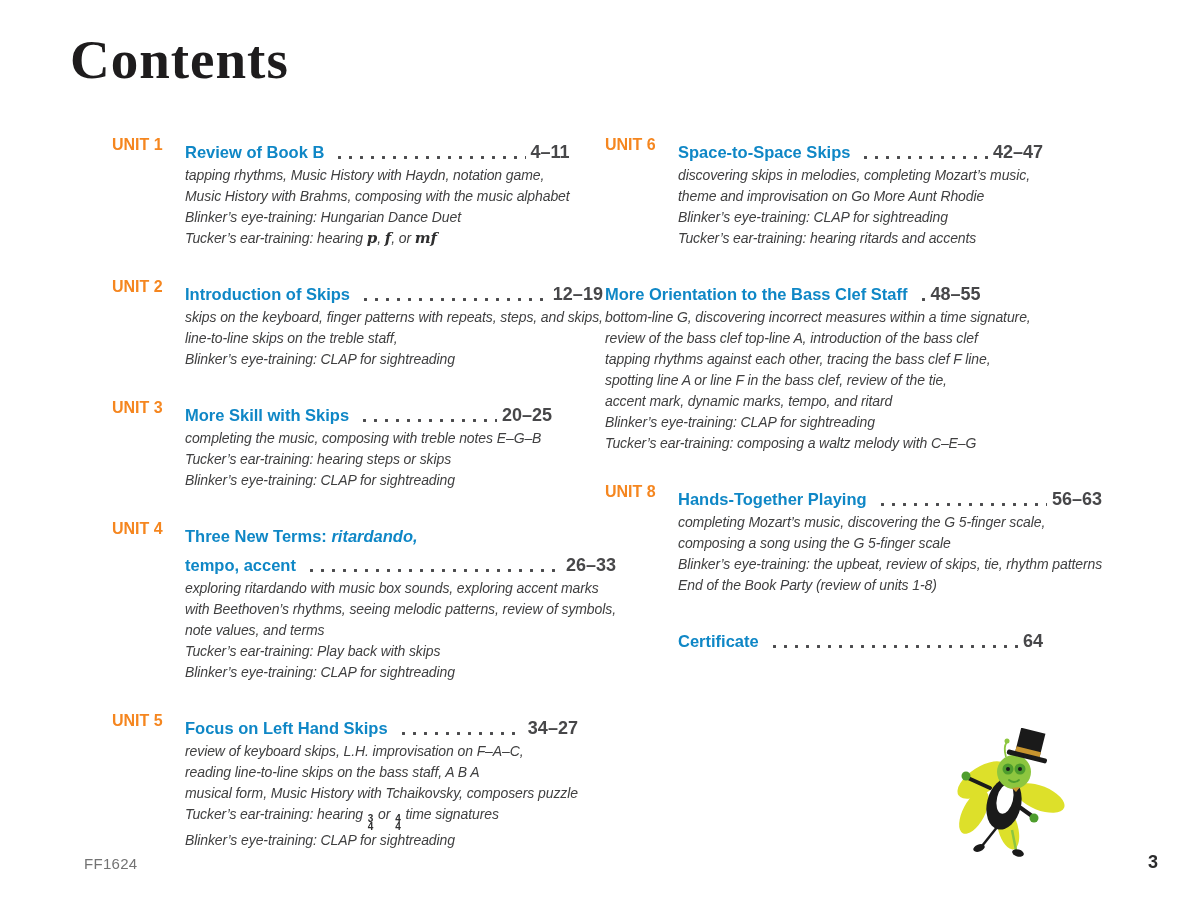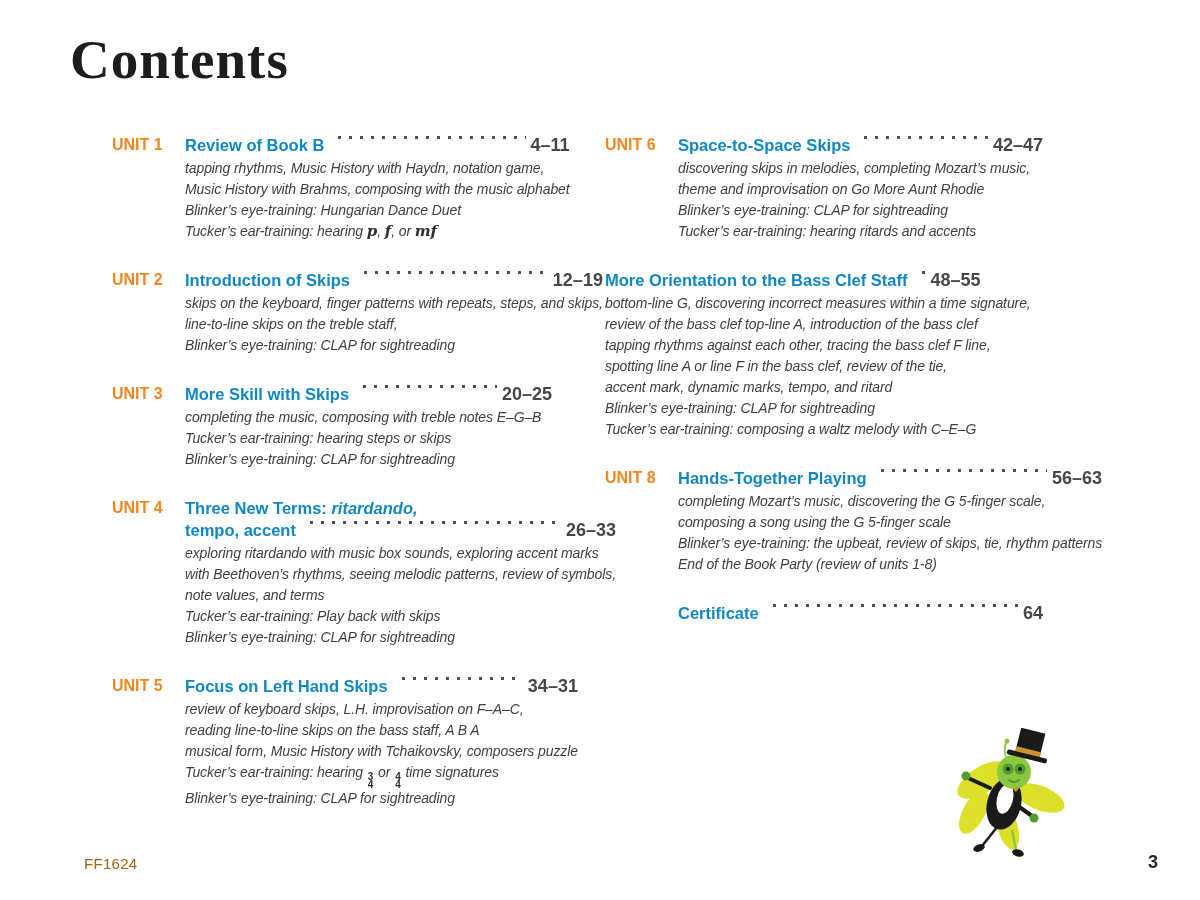--- a/index.html
+++ b/index.html
@@ -14,21 +14,21 @@
     font-size:55px;letter-spacing:1px;color:#1e1c1d;line-height:1.1;
   }
   .col{position:absolute;top:134px;}
   .col-left{left:112px;width:440px;}
   .col-right{left:605px;width:438px;}
   .unit{display:grid;grid-template-columns:73px 1fr;margin-bottom:27px;}
   .u-label{
     color:var(--orange,#f5861f);font-weight:700;font-size:16px;
     line-height:22px;white-space:nowrap;
   }
-  .u-head{display:flex;align-items:flex-start;line-height:22px;height:22px;}
+  .u-head{display:flex;align-items:flex-end;line-height:22px;height:22px;margin-top:7px;}
   .u-title{
     color:var(--blue,#0f87c6);font-weight:700;font-size:16.5px;
     white-space:nowrap;
   }
   .u-title .ital{font-style:italic;}
   .leader{
     flex:1;min-width:10px;height:5px;margin:0 5px 4px 8px;
     background-image:radial-gradient(circle,#4c4c4e 1.4px,transparent 1.7px);
     background-size:11px 5px;background-repeat:repeat-x;background-position:2px 1px;
   }
@@ -44,21 +44,21 @@
   .dyn{
     font-family:"DejaVu Serif",serif;font-weight:700;font-style:italic;
     font-size:15px;color:#2f2f30;
   }
   .ts{
     display:inline-flex;flex-direction:column;vertical-align:-3px;
     line-height:7.5px;font-size:10px;font-weight:700;font-style:normal;
     text-align:center;margin:0 1px;color:#2f2f30;
   }
   .footer-left{
-    position:absolute;left:84px;top:855px;font-size:15px;color:#a16207;
+    position:absolute;left:84px;top:855px;font-size:15px;color:#737373;
     letter-spacing:0.3px;
   }
   .footer-right{
     position:absolute;left:1148px;top:852px;font-size:18px;font-weight:700;
     color:#2b2b2c;
   }
   .mascot{position:absolute;left:942px;top:728px;width:145px;height:135px;}
 </style>
 </head>
 <body style="--orange: #f5861f; --blue: #0f87c6;">
@@ -136,21 +136,21 @@
         </div>
     </div>
   </div>
 
   <div class="unit">
     <div class="u-label">UNIT 5</div>
     <div class="u-content">
       <div class="u-head">
         <span class="u-title">Focus on Left Hand Skips</span>
         <span class="leader"></span>
-        <span class="u-pages">34–31</span>
+        <span class="u-pages">34–27</span>
       </div>
       <div class="u-desc">
           <div class="d-line">review of keyboard skips, L.H. improvisation on F–A–C,</div>
           <div class="d-line">reading line-to-line skips on the bass staff, A B A</div>
           <div class="d-line">musical form, Music History with Tchaikovsky, composers puzzle</div>
           <div class="d-line"><span>Tucker’s ear-training: hearing </span><span class="ts">
               <span>3</span>
               <span>4</span>
             </span><span> or </span><span class="ts">
               <span>4</span>

